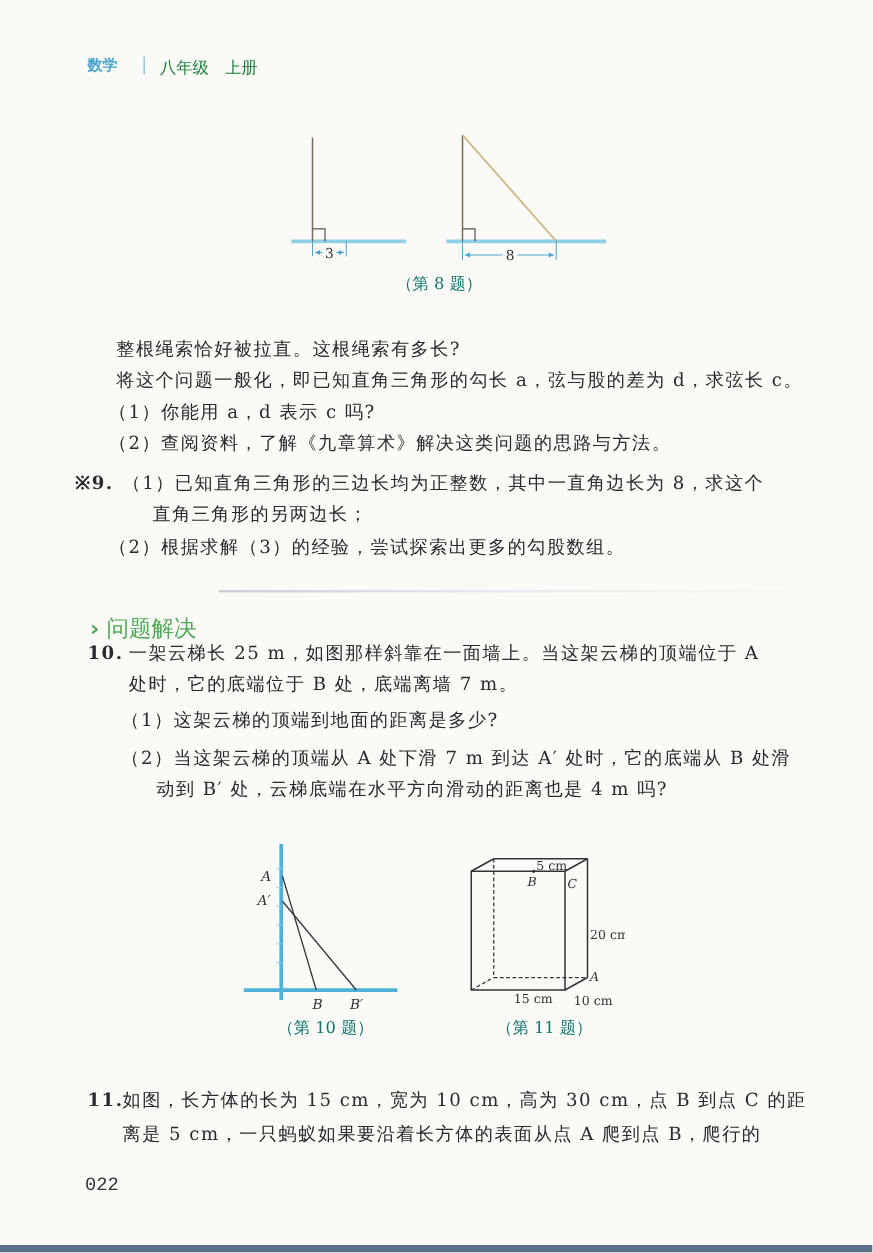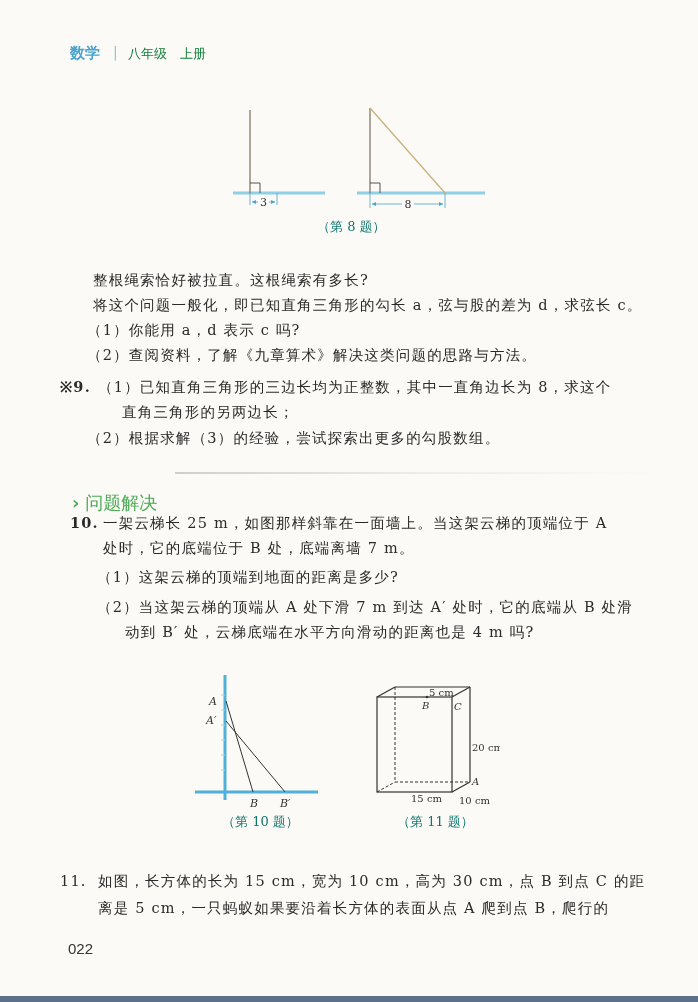--- a/index.html
+++ b/index.html
@@ -1,25 +1,25 @@
 <!DOCTYPE html>
 <html><head>
 <meta charset="utf-8">
 <style>
   html,body{margin:0;padding:0;}
   body{width:698px;height:1002px;background:#fbfaf6;position:relative;overflow:hidden;font-family:"DejaVu Serif",serif;color:#2a2a2a;}
   .abs{position:absolute;}
-  .hdr-subj{left:70px;top:44px;font-family:"DejaVu Sans",sans-serif;font-size:15px;font-weight:bold;color:#4aa3cf;}
+  .hdr-subj{left:70px;top:44px;font-family:"DejaVu Sans",sans-serif;font-size:12px;font-weight:bold;color:#4aa3cf;}
   .hdr-sep{left:113px;top:44px;font-family:"DejaVu Sans",sans-serif;font-size:14px;color:#8fc3de;}
   .hdr-grade{left:128px;top:45px;font-family:Liberation Serif, serif;font-size:13px;color:#15803d;}
   .line{font-size:14.5px;letter-spacing:1.2px;white-space:nowrap;line-height:20px;}
   .cap{font-size:13px;color:#0f766e;white-space:nowrap;}
   .section{left:72px;top:491px;font-family:"DejaVu Sans",sans-serif;font-size:18px;color:#4caa55;}
   .divider{left:175px;top:472px;width:490px;height:2px;background:linear-gradient(to right,#cfcfcf,#ececec,#fbfaf6);}
-  .pnum{left:68px;top:940px;font-family:Liberation Sans, sans-serif;font-size:15px;color:#333;}
+  .pnum{left:68px;top:940px;font-family:Liberation Mono, monospace;font-size:15px;color:#333;}
   .bottom-bar{left:0;top:996px;width:698px;height:6px;background:#5c7089;}
 </style>
 </head>
 <body>
 
 <div class="abs hdr-subj">数学</div>
 <div class="abs hdr-sep">|</div>
 <div class="abs hdr-grade">八年级　上册</div>
 
 <svg class="abs" style="left:225px;top:100px" width="260" height="130">
@@ -107,18 +107,18 @@
   <text x="64" y="11" font-size="10" fill="#333" font-family="DejaVu Serif, serif">5 cm</text>
   <text x="57" y="24" font-size="10" font-style="italic" fill="#333" font-family="DejaVu Serif, serif">B</text>
   <text x="89" y="25" font-size="10" font-style="italic" fill="#333" font-family="DejaVu Serif, serif">C</text>
   <text x="107" y="66" font-size="10" fill="#333" font-family="DejaVu Serif, serif">20 cm</text>
   <text x="107" y="100" font-size="10" font-style="italic" fill="#333" font-family="DejaVu Serif, serif">A</text>
   <text x="46" y="117" font-size="10" fill="#333" font-family="DejaVu Serif, serif">15 cm</text>
   <text x="94" y="119" font-size="10" fill="#333" font-family="DejaVu Serif, serif">10 cm</text>
 </svg>
 <div class="abs cap" style="left:397px;top:813px">（第 11 题）</div>
 
-<div class="abs line" style="left:60px;top:871px;font-weight:normal">11.</div>
+<div class="abs line" style="left:70px;top:871px;font-weight:bold">11.</div>
 <div class="abs line" style="left:98px;top:871px">如图，长方体的长为 15 cm，宽为 10 cm，高为 30 cm，点 B 到点 C 的距</div>
 <div class="abs line" style="left:98px;top:898px">离是 5 cm，一只蚂蚁如果要沿着长方体的表面从点 A 爬到点 B，爬行的</div>
 
 <div class="abs pnum">022</div>
 <div class="abs bottom-bar"></div>
 
 </body></html>

